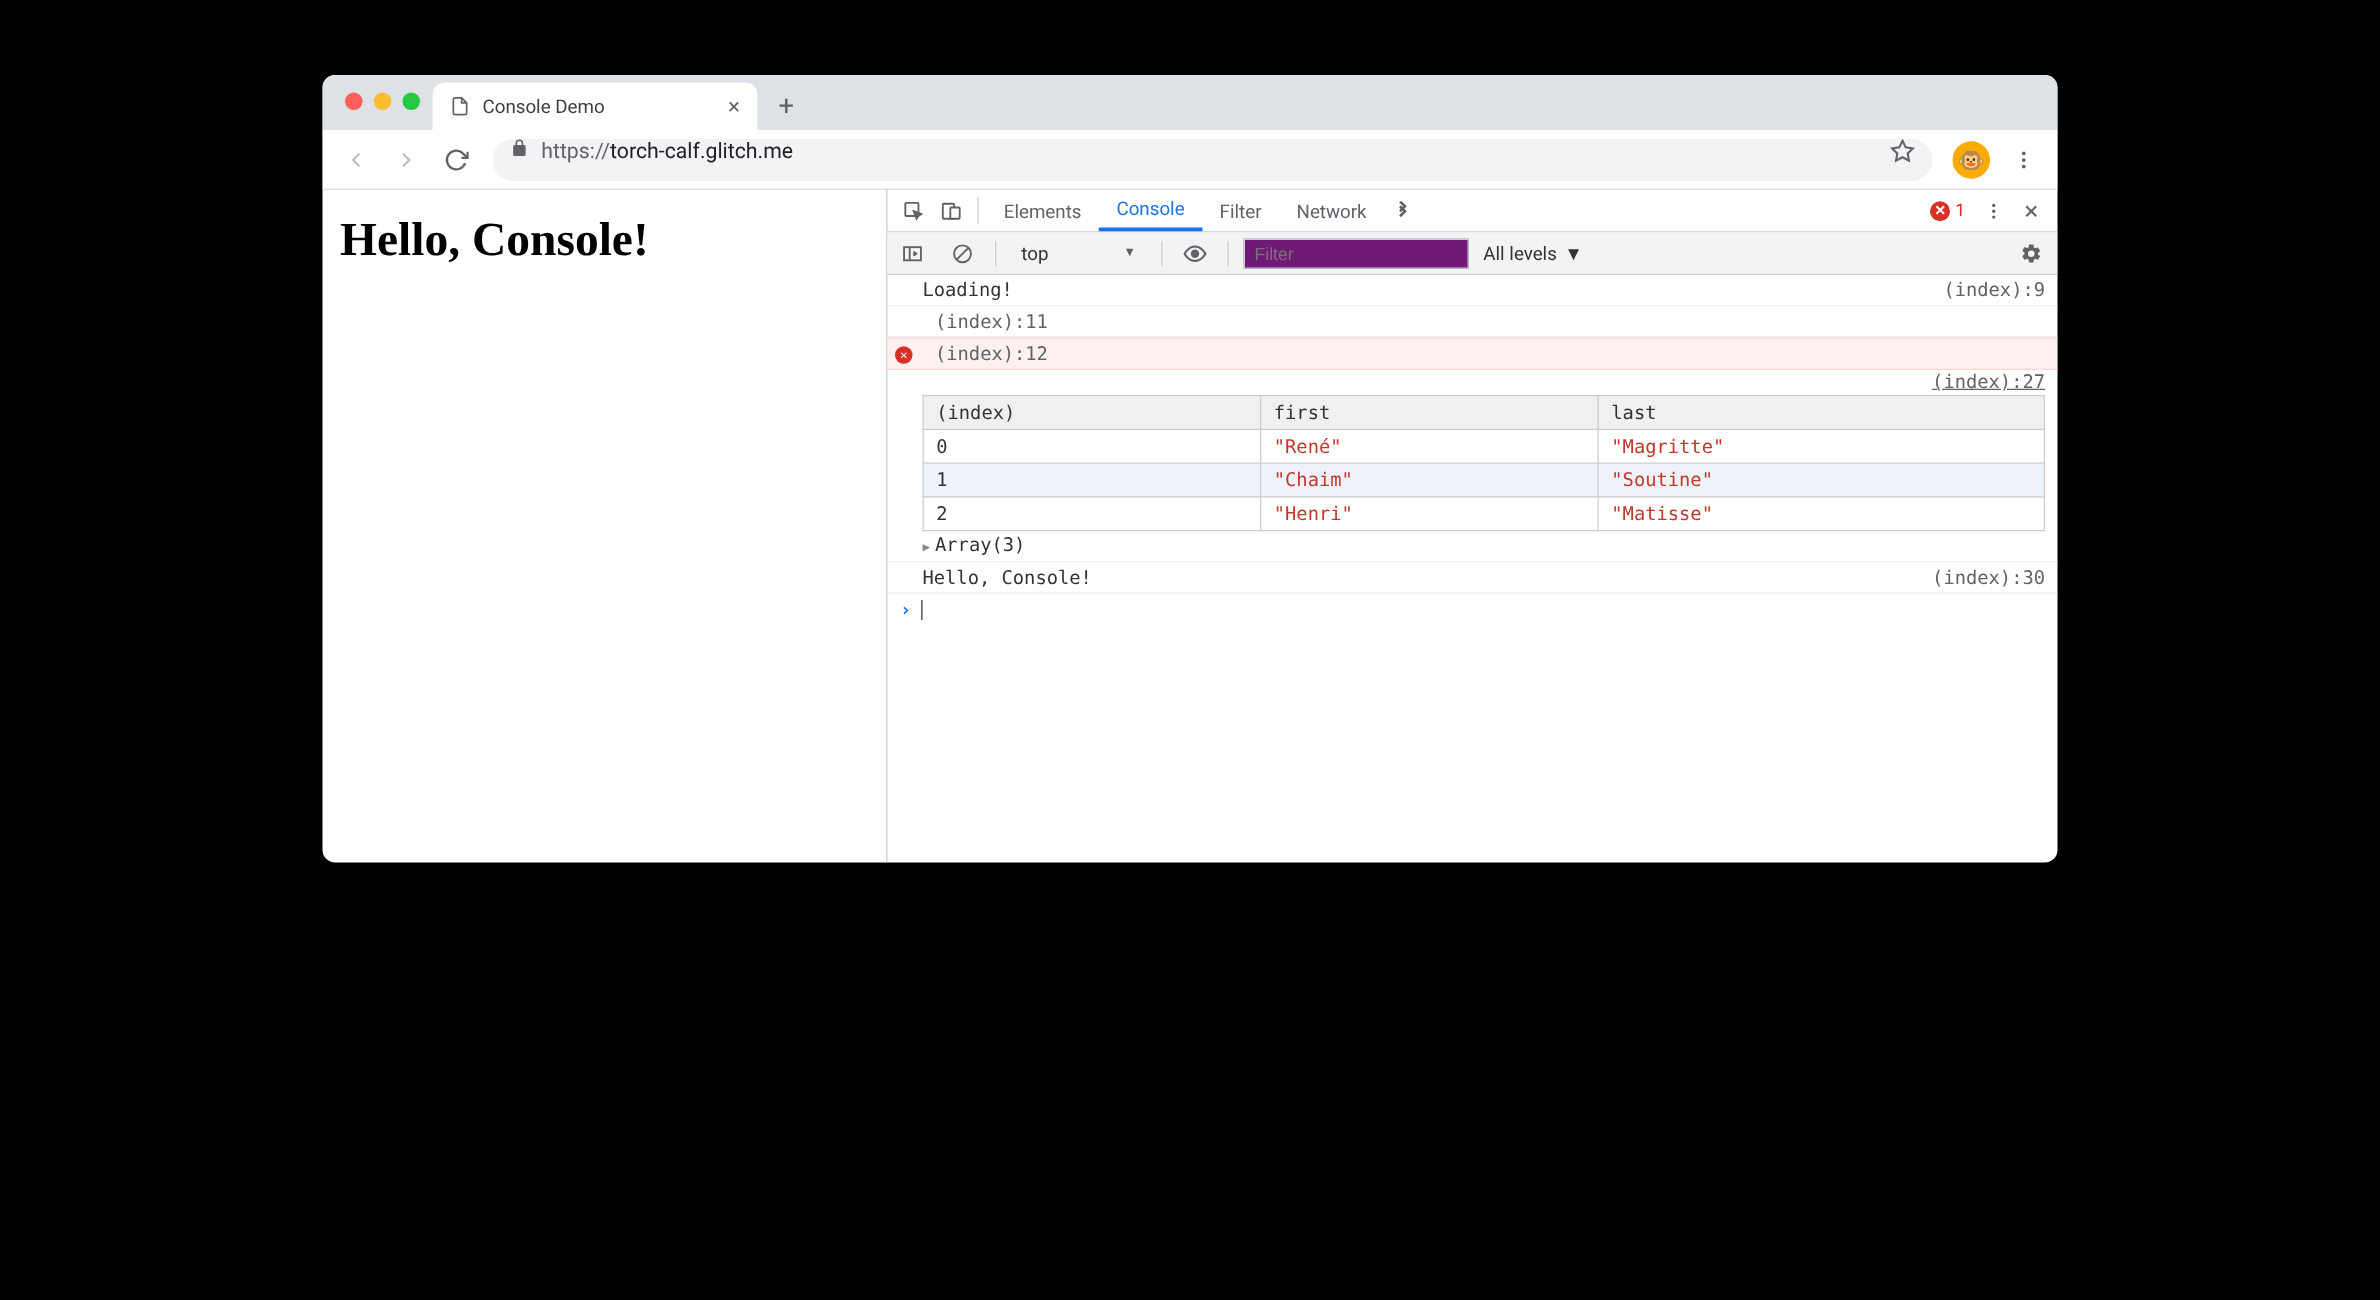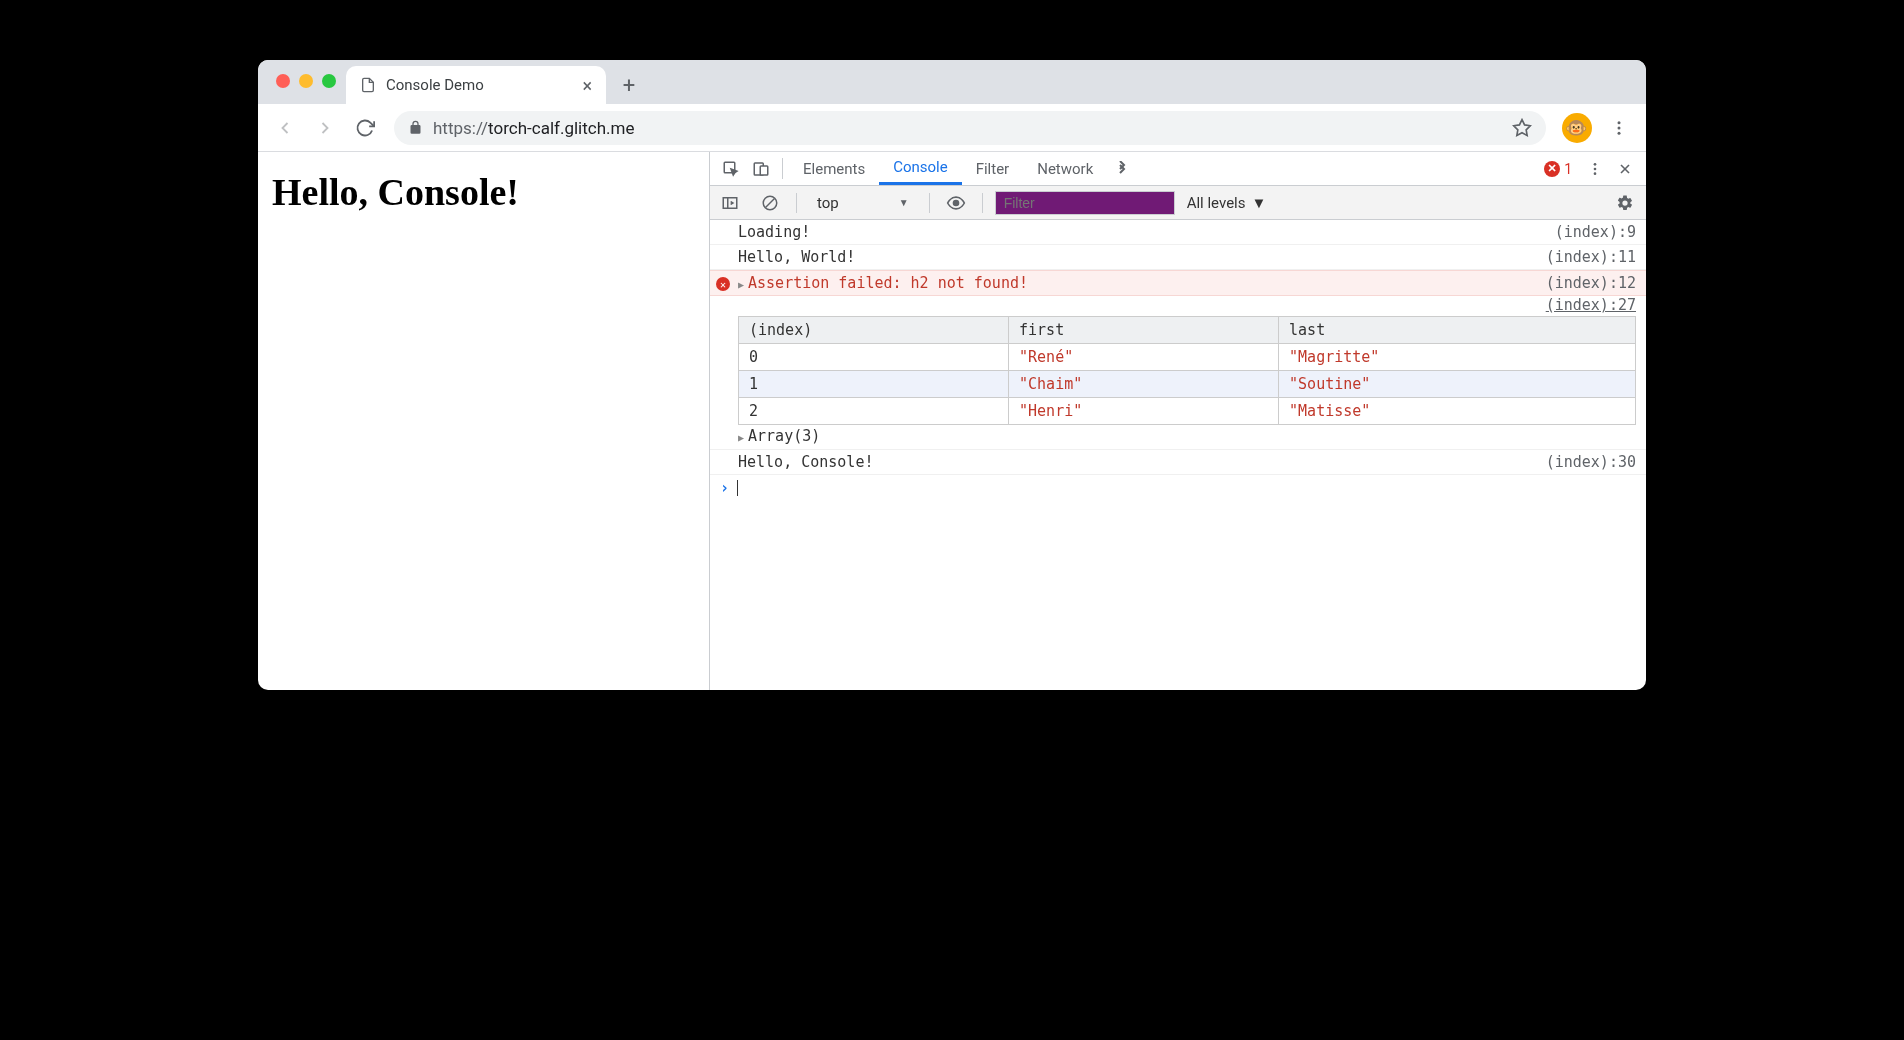--- a/index.html
+++ b/index.html
@@ -78,21 +78,21 @@
   color: #5f6368;
   border-radius: 50%;
 }
 .nav-btn.disabled { opacity: 0.4; }
 .omnibox {
   flex: 1;
   height: 34px;
   background: #f1f3f4;
   border-radius: 17px;
   display: flex;
-  align-items: center;
+  align-items: flex-start;
   padding: 0 14px;
   gap: 10px;
   margin: 0 6px;
 }
 .lock-icon { color: #5f6368; }
 .url { font-size: 17px; color: #202124; }
 .url .scheme { color: #5f6368; }
 .star-icon { color: #5f6368; margin-left: auto; }
 .avatar {
   width: 30px; height: 30px; border-radius: 50%;
@@ -409,26 +409,24 @@
             </svg>
         </div>
       </div>
 
       <div class="console-body">
         <div class="log-row">
           <span class="msg">Loading!</span>
           <span class="src">(index):9</span>
         </div>
         <div class="log-row">
-          <span class="msg">Hello, World!</span>
           <span class="src">(index):11</span>
         </div>
         <div class="log-row error">
           <span class="err-icon">✕</span>
-          <span class="msg"><span class="disclose">▶</span><span>Assertion failed: h2 not found!</span></span>
           <span class="src">(index):12</span>
         </div>
 
         <div class="table-block">
           <div class="src-line"><span class="src">(index):27</span></div>
           <table class="console-table">
             <thead>
               <tr>
                 <th>(index)</th>
                 <th>first</th>

